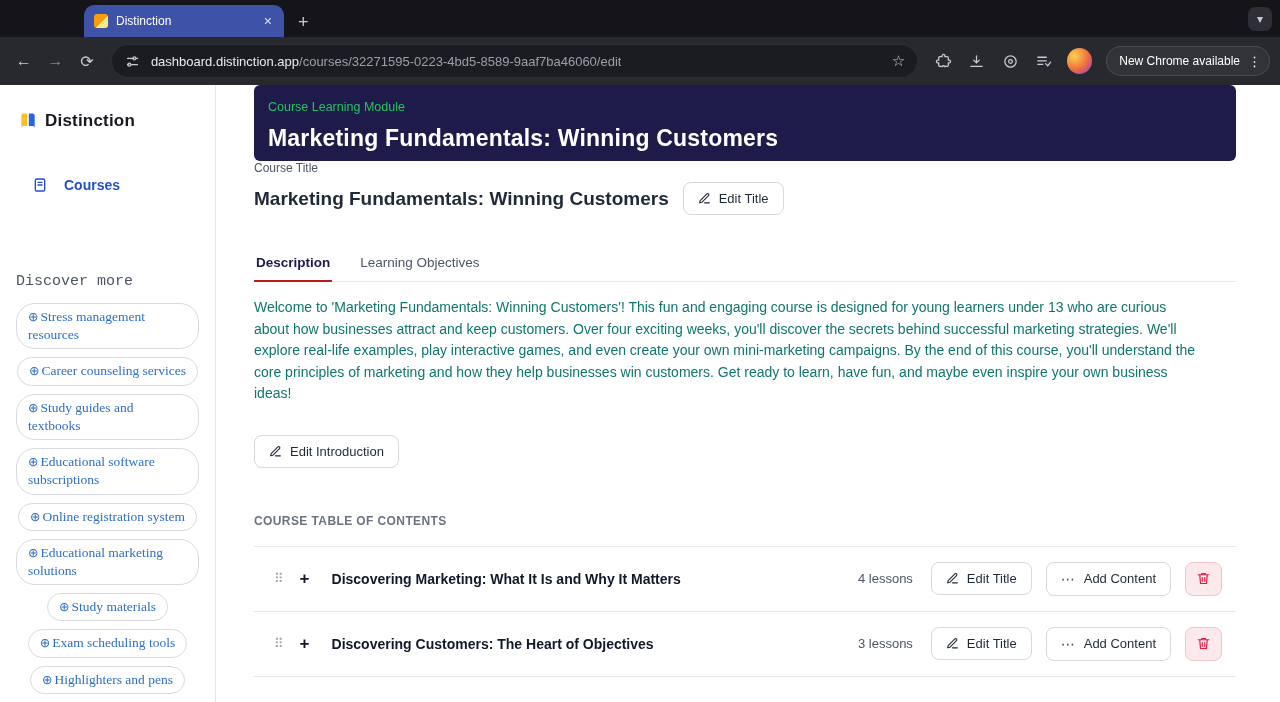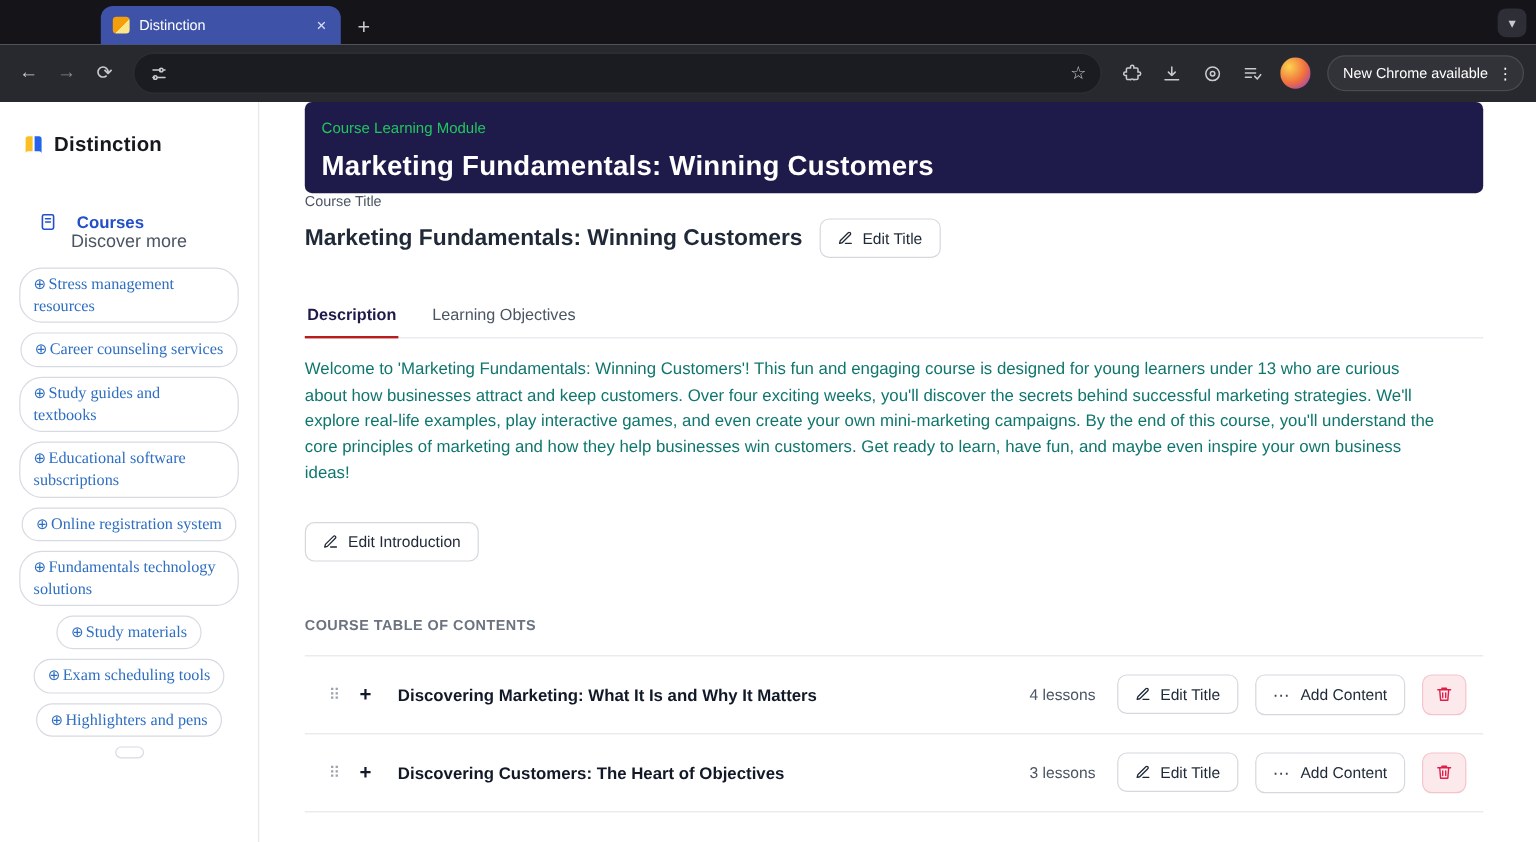--- a/index.html
+++ b/index.html
@@ -39,21 +39,21 @@
 
   
   .page { flex:1; display:flex; overflow:hidden; background:#fff; }
 
   
   .sidebar { width:216px; flex:0 0 auto; border-right:1px solid #e5e7eb; padding:26px 16px 0; overflow:hidden; }
   .logo-row { display:flex; align-items:center; gap:7px; padding-left:2px; }
   .logo-text { font-size:17px; font-weight:bold; color:#16181d; letter-spacing:.2px; }
   .nav-item { display:flex; align-items:center; gap:16px; margin:46px 0 0 16px; }
   .nav-item .label { color:#2350c8; font-weight:bold; font-size:14px; }
-  .discover { text-align:center; font-family:Liberation Sans, sans-serif;
+  .discover { margin-top:80px; text-align:left; font-family:Liberation Mono, monospace;
     font-size:15px; color:#4b5563; }
   .tags { margin-top:13px; display:flex; flex-direction:column; gap:8px; align-items:center; }
   .tag-pill { display:block; width:fit-content; max-width:184px; border:1px solid #d7dae0; border-radius:19px;
     padding:4px 11px; font-family:"Liberation Serif", serif; font-size:13.5px; line-height:1.35;
     color:#2f6fc1; background:#fff; }
   .tag-pill .tp { font-size:12.5px; margin-right:2px; }
 
   
   .main { flex:1; padding:0 44px 0 38px; overflow:hidden; }
   .banner { height:76px; background:#1e1b4b; border-radius:6px; padding:15px 16px 0 14px; color:#fff; }
@@ -107,20 +107,21 @@
     <span class="tool-ic">⟳</span>
 
     <div class="omnibox">
       <span class="tbtn" style="width:18px;">
         <svg width="15" height="15" viewBox="0 0 24 24" fill="none" stroke-width="2" stroke-linecap="round">
           <path d="M4 7h10M18 7h2M4 17h2M10 17h10"></path>
             <circle cx="15" cy="7" r="2.4"></circle>
             <circle cx="7" cy="17" r="2.4"></circle>
         </svg>
       </span>
+      <span class="url"><span class="host">dashboard.distinction.app</span><span class="path">/courses/32271595-0223-4bd5-8589-9aaf7ba46060/edit</span></span>
       <span class="omni-star">☆</span>
     </div>
 
     <span class="tbtn">
       <svg width="17" height="17" viewBox="0 0 24 24" fill="none" stroke-width="1.8">
         <path d="M10 4a2 2 0 1 1 4 0v1.2h3.3a1.5 1.5 0 0 1 1.5 1.5V10H20a2 2 0 1 1 0 4h-1.2v3.3a1.5 1.5 0 0 1-1.5 1.5H14V20a2 2 0 1 0-4 0v-1.2H6.7a1.5 1.5 0 0 1-1.5-1.5V14H4a2 2 0 1 1 0-4h1.2V6.7a1.5 1.5 0 0 1 1.5-1.5H10Z"></path>
       </svg>
     </span>
     <span class="tbtn">
       <svg width="17" height="17" viewBox="0 0 24 24" fill="none" stroke-width="1.8" stroke-linecap="round" stroke-linejoin="round">
@@ -165,21 +166,21 @@
       </div>
 
       <div class="discover">Discover more</div>
 
       <div class="tags">
         <span class="tag-pill"><span class="tp">⊕</span><span>Stress management resources</span></span>
         <span class="tag-pill"><span class="tp">⊕</span><span>Career counseling services</span></span>
         <span class="tag-pill"><span class="tp">⊕</span><span>Study guides and textbooks</span></span>
         <span class="tag-pill"><span class="tp">⊕</span><span>Educational software subscriptions</span></span>
         <span class="tag-pill"><span class="tp">⊕</span><span>Online registration system</span></span>
-        <span class="tag-pill"><span class="tp">⊕</span><span>Fundamentals technology solutions</span></span>
+        <span class="tag-pill"><span class="tp">⊕</span><span>Educational marketing solutions</span></span>
         <span class="tag-pill"><span class="tp">⊕</span><span>Study materials</span></span>
         <span class="tag-pill"><span class="tp">⊕</span><span>Exam scheduling tools</span></span>
         <span class="tag-pill"><span class="tp">⊕</span><span>Highlighters and pens</span></span>
         <span class="tag-pill"></span>
       </div>
     </aside>
 
     <main class="main">
 
       <div class="banner">

